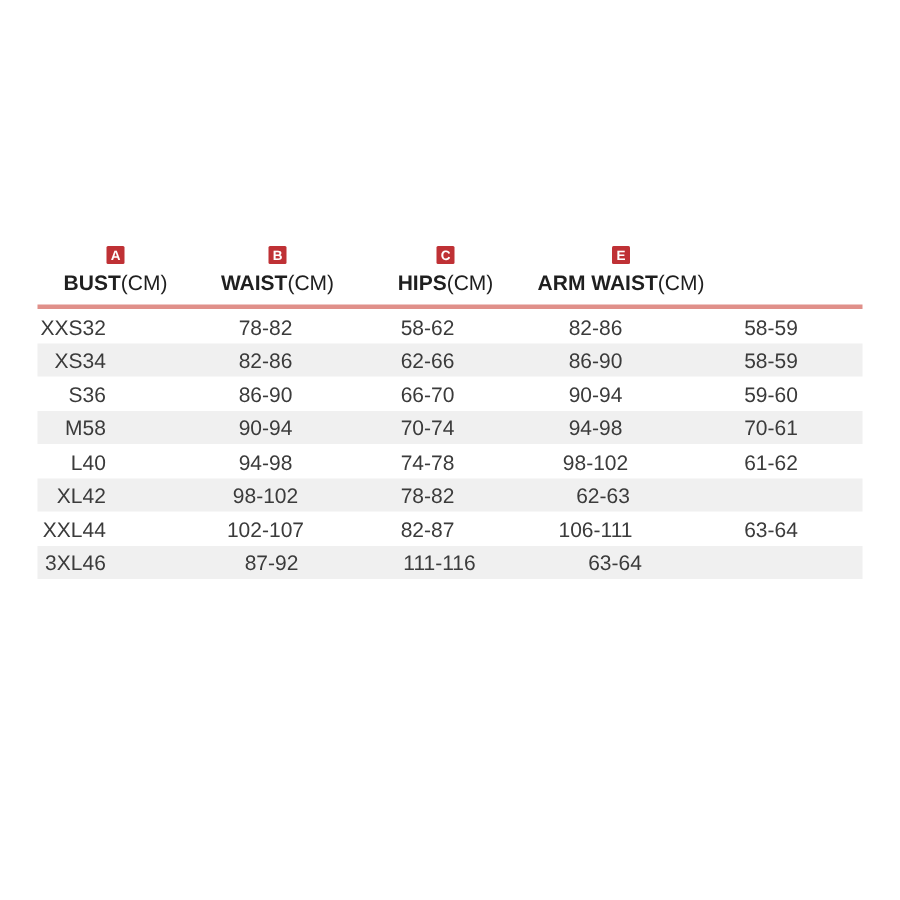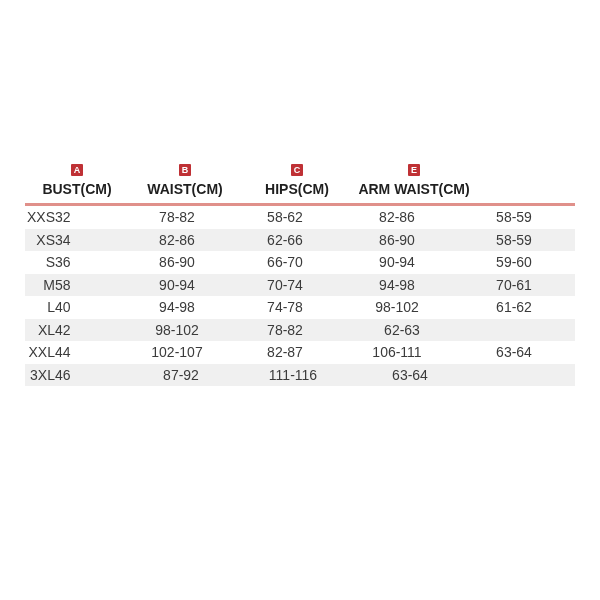--- a/index.html
+++ b/index.html
@@ -28,26 +28,26 @@
     line-height: 12px; text-align: center;
     border-radius: 1px;
   }
   .hlabel {
     font-size: 14px; font-weight: bold;
     color: #1f1f1f;
     white-space: nowrap;
     display: inline-block;
     line-height: 17px;
   }
-  .unit { font-weight: bold; }
+  .unit { font-weight: normal; }
   .hcell-size { padding-right: 14px; }
   .divider { height: 3px; background: #e0908a; margin-top: 5px; }
   
   .row {
-    display: flex; align-items: center;
+    display: flex; align-items: flex-end;
     height: 22.5px;
     font-size: 14px;
   }
   .rows .row:nth-child(even) { background: #f0f0f0; }
   .cell { text-align: center; line-height: 22px; }
   .c-size  { width: 100px; }
   .c-bust  { width: 104px; }
   .c-waist { width: 112px; }
   .c-hips  { width: 112px; }
   .c-arm   { width: 122px; }

